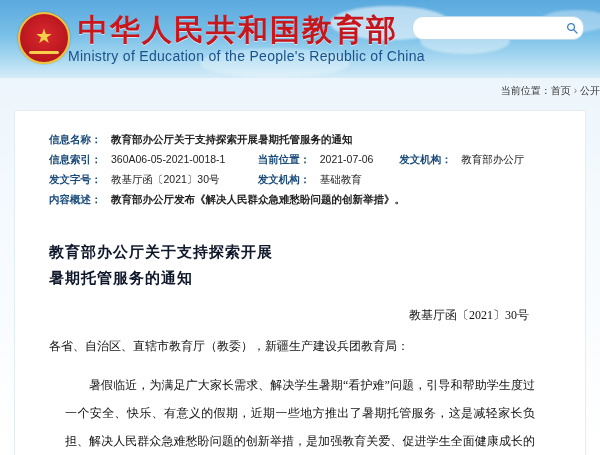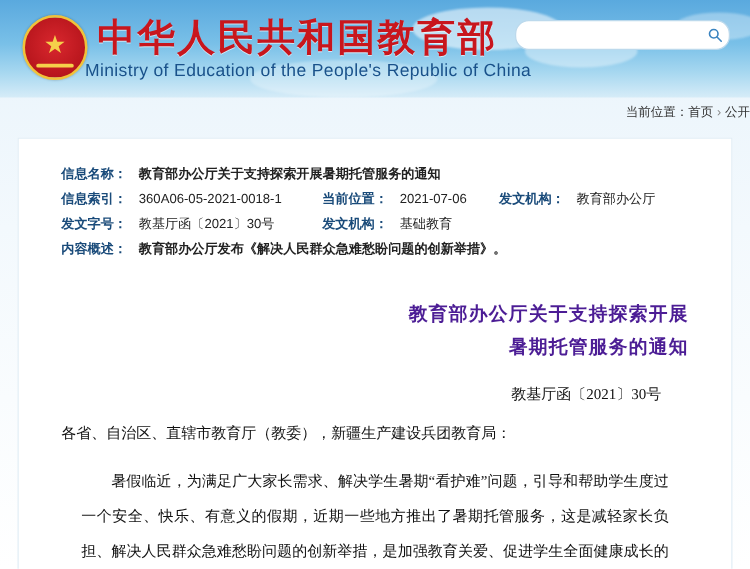--- a/index.html
+++ b/index.html
@@ -163,25 +163,25 @@
     font-weight: bold;
     width: 62px;
   }
   .meta .val {
     color: #222;
     padding-right: 18px;
   }
   .meta .val.wide { white-space: normal; font-weight: bold; }
   
   .doc-title {
-    text-align: right;
+    text-align: left;
     font-family: "Liberation Serif", serif;
     font-weight: bold;
     font-size: 15px;
-    color: #4c1d95;
+    color: #0f172a;
     line-height: 26px;
     margin: 18px 0 6px 0;
     letter-spacing: 1px;
   }
   .doc-number {
     text-align: right;
     font-family: "Liberation Serif", serif;
     font-size: 12px;
     color: #111;
     margin: 16px 22px 14px 0;

